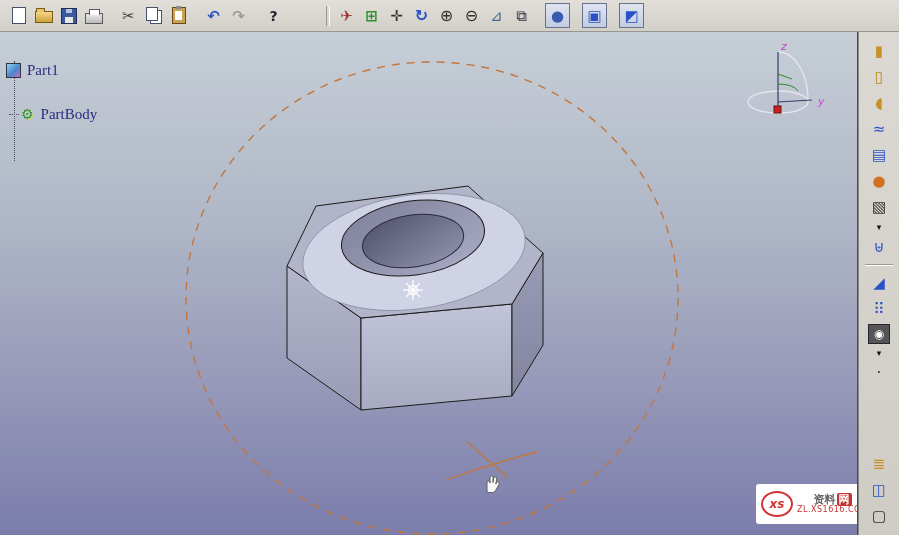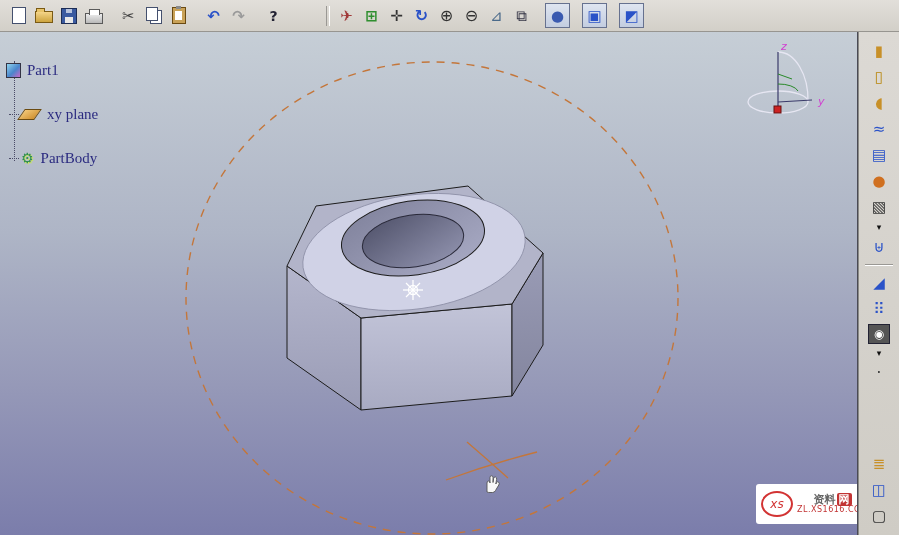--- a/index.html
+++ b/index.html
@@ -67,21 +67,21 @@
        transform:skewX(-35deg);}
   .gear-ic{color:#2f8f4f;font-size:14px;margin-right:5px;text-shadow:1px 1px 0 #cbe06a;}
   
   .compass{position:absolute;left:726px;top:6px;width:112px;height:108px;z-index:20;}
   
   .watermark{position:absolute;left:756px;top:452px;width:104px;height:40px;background:#fff;
        border-radius:3px;display:flex;align-items:center;padding:2px 5px;box-sizing:border-box;
        gap:4px;z-index:40;}
   .wm-logo{width:28px;height:22px;border:2px solid #d23333;border-radius:50%;flex:0 0 auto;
        display:flex;align-items:center;justify-content:center;color:#d23333;
-       font-style:italic;font-weight:normal;font-size:12px;}
+       font-style:italic;font-weight:bold;font-size:12px;}
   .wm-text{display:flex;flex-direction:column;align-items:center;line-height:1.1;}
   .wm-name{font-weight:bold;font-size:11px;color:#666;}
   .wm-name-b{background:#c23333;color:#fff;padding:0 2px;border-radius:2px;margin-left:1px;}
   .wm-url{font-size:8px;color:#c23333;letter-spacing:0.5px;}
   
   .toolbar-right{position:absolute;top:32px;right:0;width:41px;height:503px;
        background:linear-gradient(#dcd9d4,#cfccc5);border-left:1px solid #8a8a85;
        display:flex;flex-direction:column;align-items:center;padding:6px 0;box-sizing:border-box;z-index:30;}
   .rti{width:24px;height:22px;margin:2px 0;display:flex;align-items:center;justify-content:center;
        font-size:15px;position:relative;cursor:default;}
@@ -198,25 +198,20 @@
                L11.6,4.5 Q12,2.6 13.5,3 Q15,3.4 14.6,5.4 L13.8,10 L14.4,8.8 Q15.4,7.2 16.6,8.2
                Q17.8,9.2 16.8,11 L13.5,16.5 Q12.5,18.5 10.5,18.5 L8,18.5 Q6,18.5 5,18 Z" fill="#f8f8f8" stroke="#555" stroke-width="0.9"></path>
     </g>
   </svg>
 
   <div class="tree">
     <div class="vline"></div>
     <div class="t-row">
       <span class="part-ic"></span>
       <span class="t-label">Part1</span>
-    </div>
-    <div class="t-row">
-      <span class="hstub"></span>
-      <span class="plane-ic"></span>
-      <span class="t-label">xy plane</span>
     </div>
     <div class="t-row">
       <span class="hstub"></span>
       <span class="gear-ic">⚙</span>
       <span class="t-label">PartBody</span>
     </div>
   </div>
 
   <div class="compass">
     <svg width="112" height="108" viewBox="0 0 112 108">

